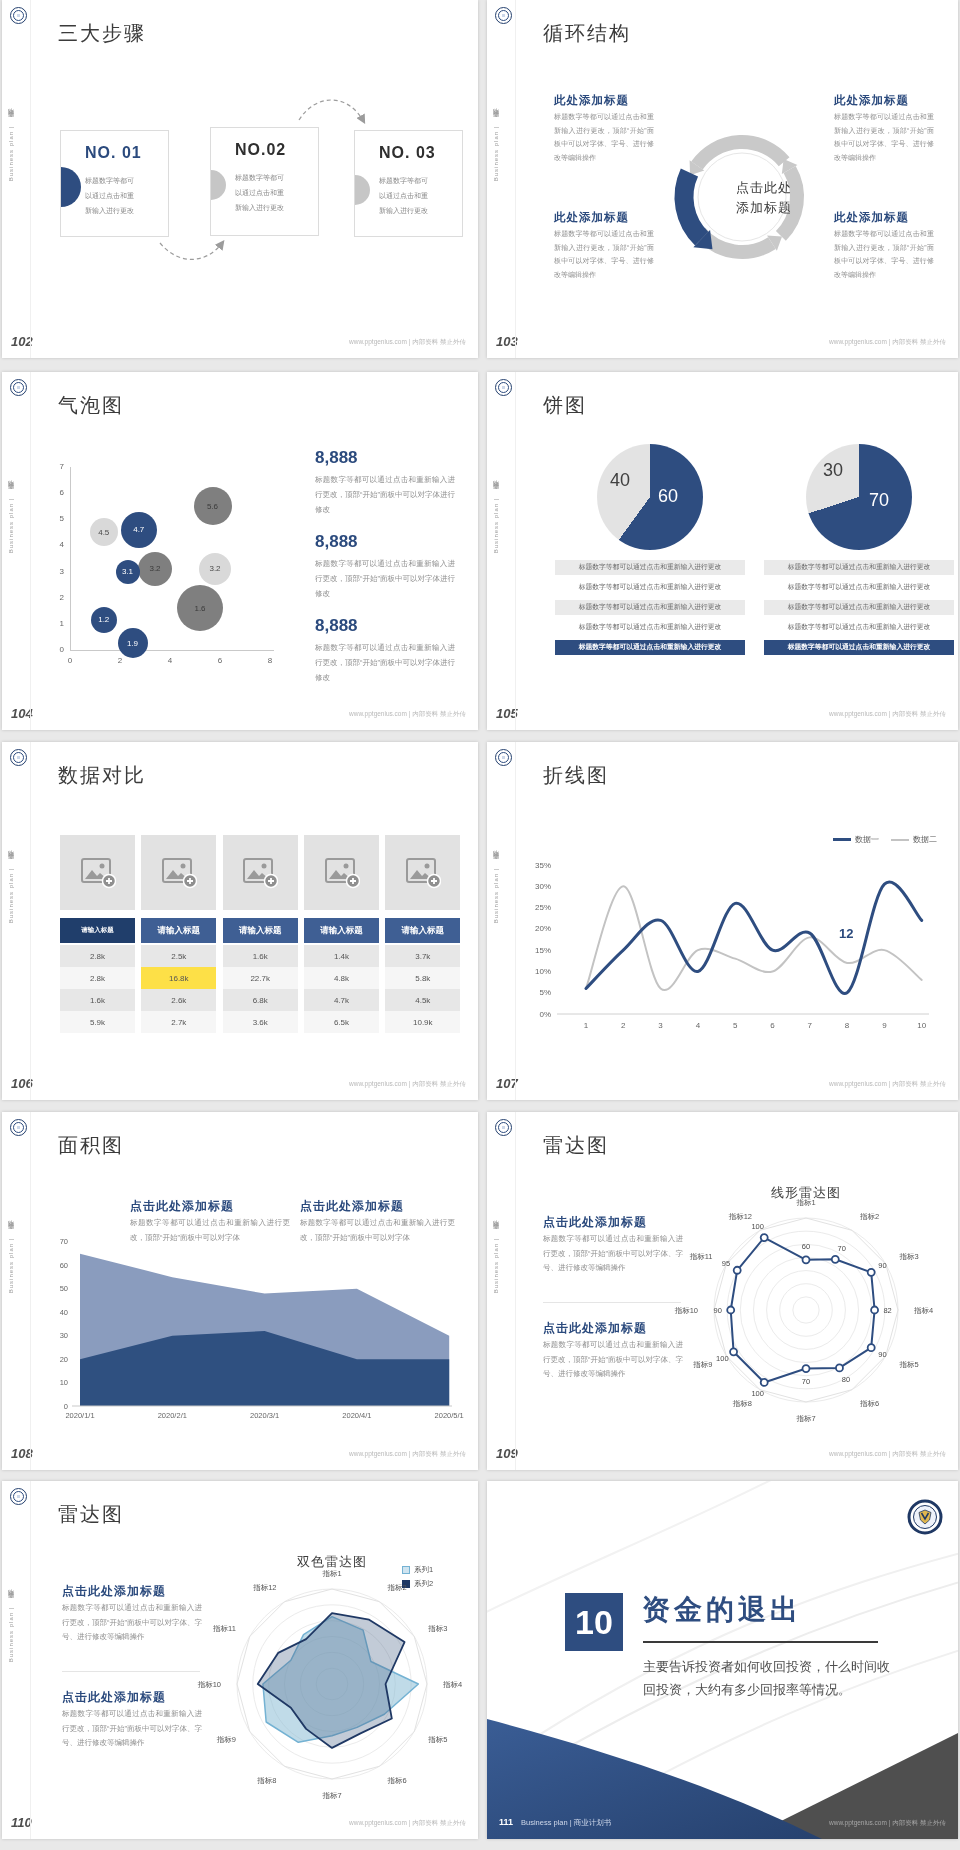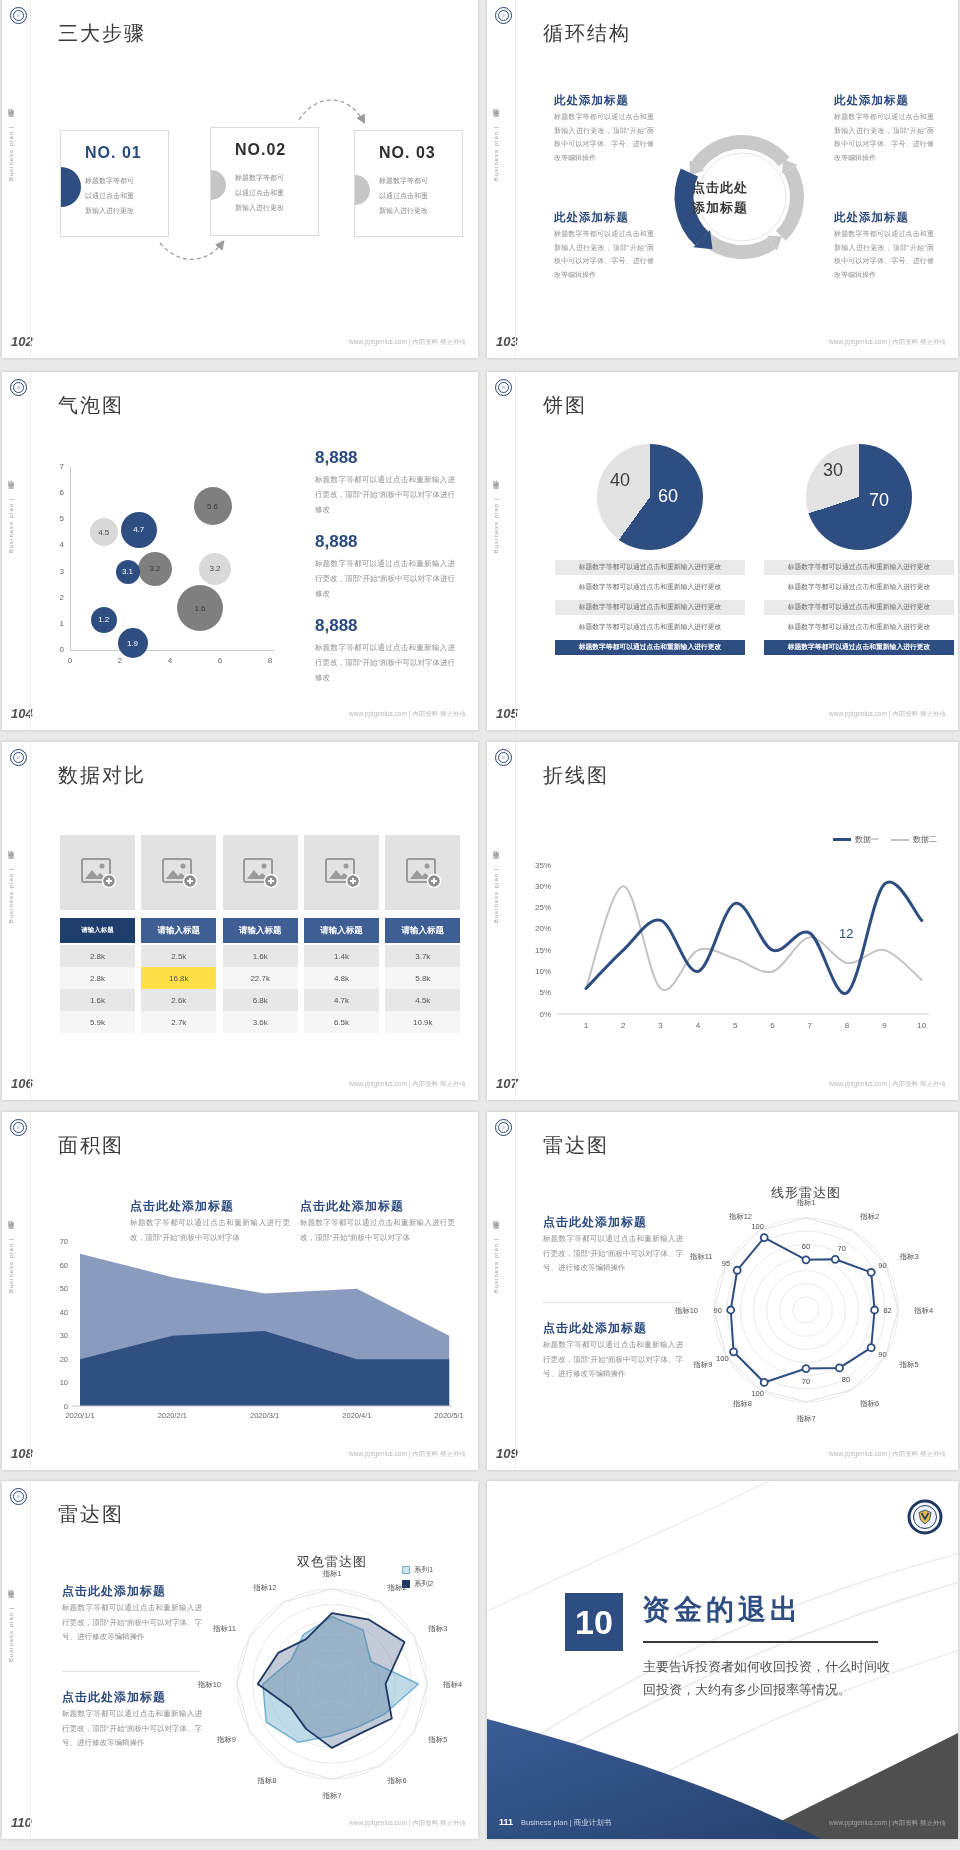--- a/index.html
+++ b/index.html
@@ -17,42 +17,42 @@
   
   .step{position:absolute;width:107px;background:#fff;border:1px solid #dcdcdc;}
   .semi{position:absolute;left:0;}
   .step-no{position:absolute;left:24px;top:13px;font-size:16px;font-weight:bold;color:#2f2f2f;letter-spacing:1px;}
   .navy{color:#2b4a7d !important;}
   .step-body{position:absolute;left:24px;top:42px;font-size:7px;color:#8a8a8a;line-height:2.15;}
   .step-body span{display:block;}
   
   .blk-h{position:absolute;font-size:11.5px;font-weight:bold;color:#2b4a7d;letter-spacing:1px;}
   .blk-b{position:absolute;font-size:7px;color:#8f8f8f;line-height:1.95;text-align:justify;}
-  .c-center{position:absolute;text-align:left;font-size:13px;color:#3a3a3a;line-height:1.5;letter-spacing:1px;font-weight:bold;}
+  .c-center{position:absolute;text-align:right;font-size:13px;color:#3a3a3a;line-height:1.5;letter-spacing:1px;}
   
   .stat-v{position:absolute;font-size:17px;font-weight:bold;color:#2b4a7d;}
   .stat-b{position:absolute;font-size:7.5px;color:#8f8f8f;line-height:2;width:140px;text-align:justify;}
   .bubble{position:absolute;border-radius:50%;display:flex;align-items:center;justify-content:center;font-size:8px;}
   .tick{position:absolute;font-size:8px;color:#666;}
   
   .pie{position:absolute;width:106px;height:106px;border-radius:50%;}
   .pie-lab{position:absolute;font-size:18px;}
   .rows{position:absolute;width:190px;}
   .prow{height:14.5px;margin-bottom:5.5px;font-size:6.8px;color:#6a6a6a;display:flex;align-items:center;justify-content:center;}
   .prow.a{background:#eaeaea;}
   .prow.last{background:#2e4d80;color:#fff;font-weight:bold;}
   
   .ph-box{position:absolute;width:75px;height:75px;background:#e2e2e2;display:flex;align-items:center;justify-content:center;}
   .th{position:absolute;height:25px;display:flex;align-items:center;justify-content:center;color:#fff;font-weight:bold;}
   .td{position:absolute;height:22px;display:flex;align-items:center;justify-content:center;font-size:8px;color:#555;}
   
   .chart-title{position:absolute;font-size:13px;color:#3c3c3c;letter-spacing:1px;text-align:center;width:140px;}
   .line-legend{position:absolute;display:flex;align-items:center;gap:4px;font-size:8px;color:#555;}
   .leg-line{display:inline-block;width:18px;}
-  .annot{position:absolute;font-size:13px;font-weight:normal;color:#2b4a7d;}
+  .annot{position:absolute;font-size:13px;font-weight:bold;color:#2b4a7d;}
   .r-legend{position:absolute;font-size:7.5px;color:#555;}
   .leg-item{display:flex;align-items:center;gap:4px;}
   .sq{display:inline-block;width:6px;height:6px;border:1px solid;}
   .divider{position:absolute;height:1px;background:#e5e5e5;}
   
   .num-box{position:absolute;left:78px;top:112px;width:58px;height:58px;background:#2e4d80;color:#fff;font-size:34px;font-weight:bold;display:flex;align-items:center;justify-content:center;}
   .s111-title{position:absolute;left:155px;top:110px;font-size:28px;font-weight:bold;color:#2e4d80;letter-spacing:4px;}
   .s111-line{position:absolute;left:156px;top:160px;width:235px;height:2px;background:#3a3a3a;}
   .s111-body{position:absolute;left:156px;top:175px;width:255px;font-size:13px;color:#4f4f4f;line-height:1.75;}
   .s111-num{position:absolute;left:12px;top:336px;font-size:9px;font-weight:bold;color:#fff;}

